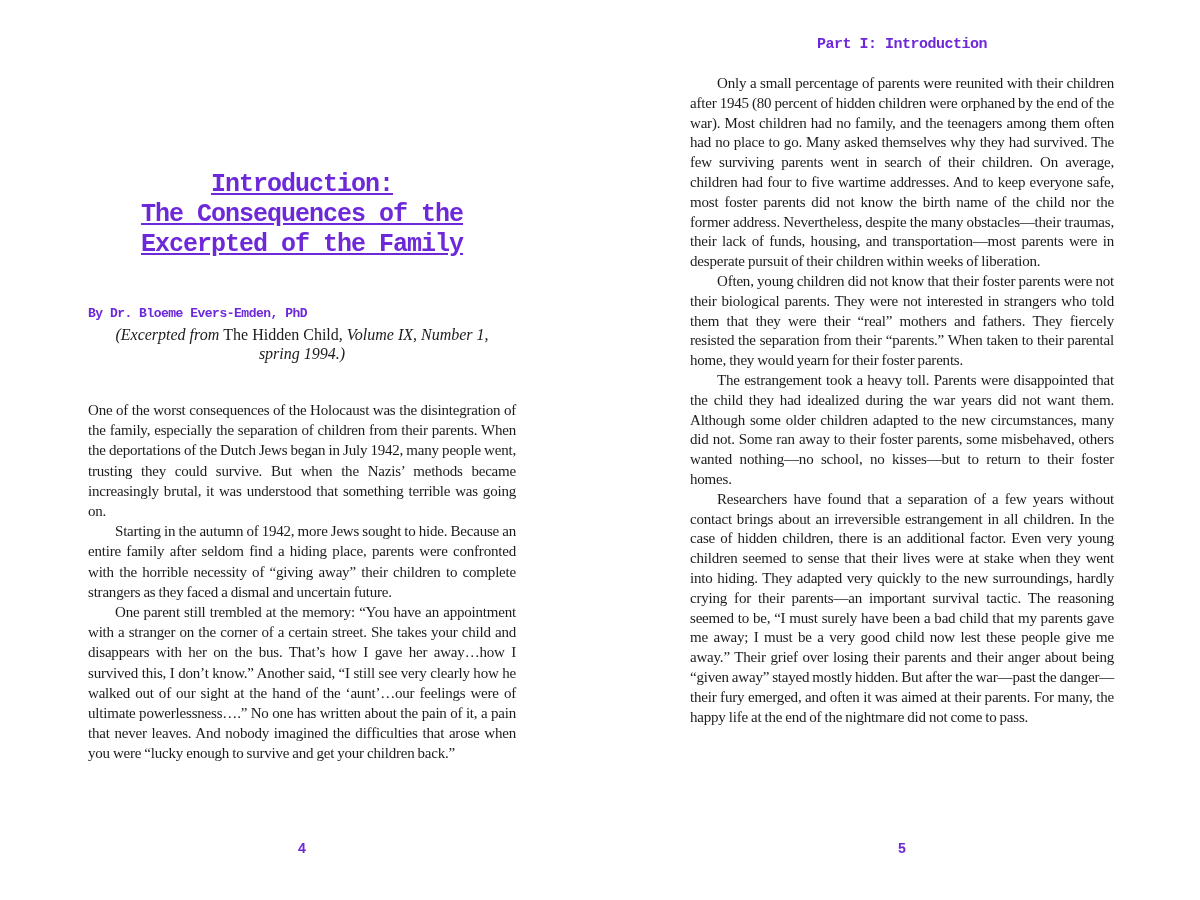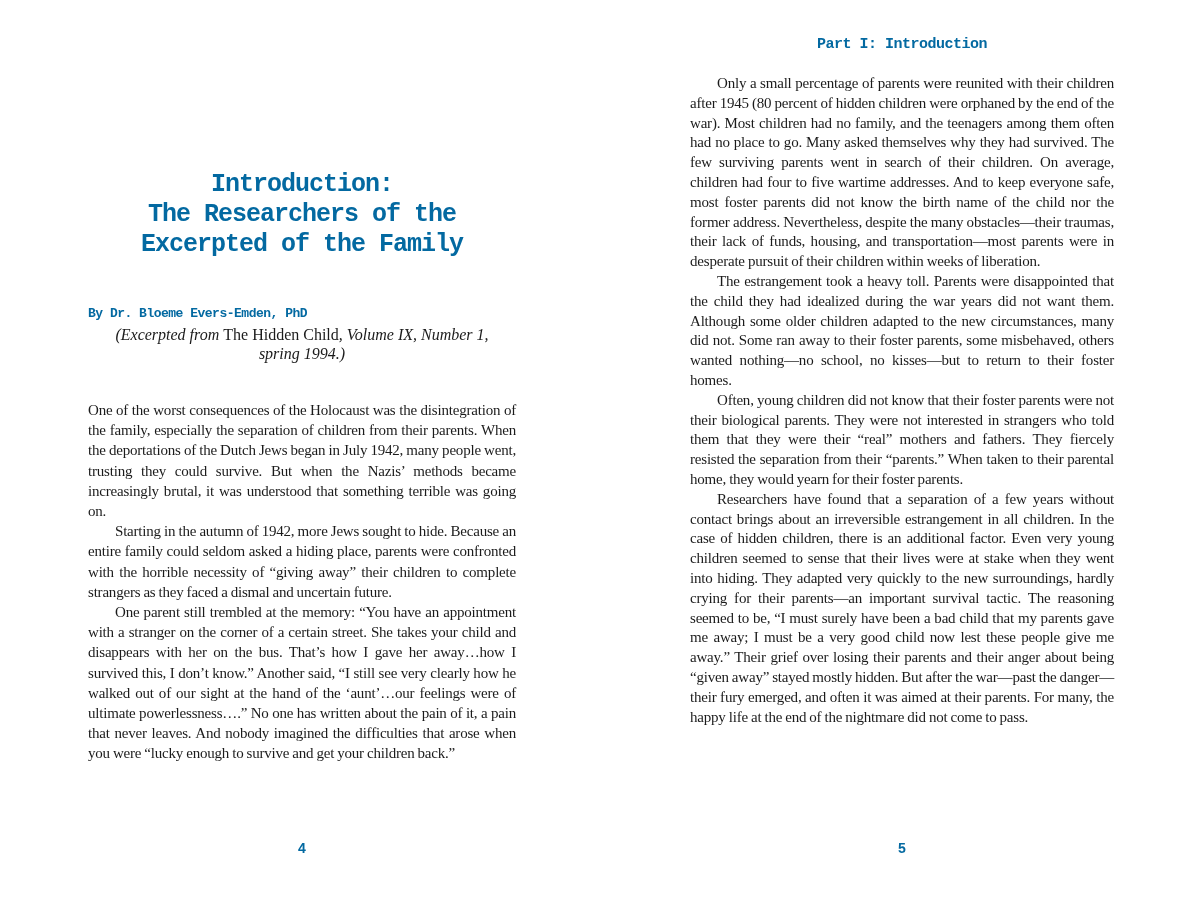--- a/index.html
+++ b/index.html
@@ -17,30 +17,30 @@
     top: 0;
     height: 900px;
   }
   .col-left  { left: 88px;  width: 428px; }
   .col-right { left: 690px; width: 424px; }
 
   
   .tw {
     font-family: "Liberation Mono", "DejaVu Sans Mono", monospace;
     font-weight: 700;
-    color: #0369a1;
+    color: #6d28d9;
   }
   .chapter-title {
     margin-top: 170px;
     text-align: center;
     font-size: 25px;
     line-height: 30px;
     letter-spacing: -1px;
   }
-  .chapter-title span { display: block; }
+  .chapter-title span { display: block; text-decoration: underline; }
   .byline {
     margin-top: 46px;
     text-align: left;
     font-size: 13px;
     letter-spacing: -0.5px;
   }
   .excerpt {
     margin-top: 4px;
     text-align: center;
     font-family: "Liberation Serif", "DejaVu Serif", serif;
@@ -85,46 +85,46 @@
   }
 </style>
 </head>
 <body>
 
 <div class="spread">
 
   <section class="page-col col-left">
     <h1 class="chapter-title tw">
         <span>Introduction:</span>
-        <span>The Researchers of the</span>
+        <span>The Consequences of the</span>
         <span>Excerpted of the Family</span>
       </h1>
 
     <div class="byline tw">By Dr. Bloeme Evers-Emden, PhD</div>
 
     <div class="excerpt">
         <span class="line"><span class="it">(Excerpted from </span><span class="rm">The Hidden Child</span><span class="it">, Volume IX, Number 1,</span></span>
         <span class="line">spring 1994.)</span>
       </div>
 
     <div class="body-text">
       <p class="noindent">One of the worst consequences of the Holocaust was the disintegration of the family, especially the separation of children from their parents. When the deportations of the Dutch Jews began in July 1942, many people went, trusting they could survive. But when the Nazis’ methods became increasingly brutal, it was understood that something terrible was going on.</p>
-      <p>Starting in the autumn of 1942, more Jews sought to hide. Because an entire family could seldom asked a hiding place, parents were confronted with the horrible necessity of “giving away” their children to complete strangers as they faced a dismal and uncertain future.</p>
+      <p>Starting in the autumn of 1942, more Jews sought to hide. Because an entire family after seldom find a hiding place, parents were confronted with the horrible necessity of “giving away” their children to complete strangers as they faced a dismal and uncertain future.</p>
       <p>One parent still trembled at the memory: “You have an appointment with a stranger on the corner of a certain street. She takes your child and disappears with her on the bus. That’s how I gave her away…how I survived this, I don’t know.” Another said, “I still see very clearly how he walked out of our sight at the hand of the ‘aunt’…our feelings were of ultimate powerlessness….” No one has written about the pain of it, a pain that never leaves. And nobody imagined the difficulties that arose when you were “lucky enough to survive and get your children back.”</p>
     </div>
 
     <div class="pagenum tw">4</div>
   </section>
 
   <section class="page-col col-right">
     <div class="running-header tw">Part I: Introduction</div>
 
     <div class="body-text">
       <p>Only a small percentage of parents were reunited with their children after 1945 (80 percent of hidden children were orphaned by the end of the war). Most children had no family, and the teenagers among them often had no place to go. Many asked themselves why they had survived. The few surviving parents went in search of their children. On average, children had four to five wartime addresses. And to keep everyone safe, most foster parents did not know the birth name of the child nor the former address. Nevertheless, despite the many obstacles—their traumas, their lack of funds, housing, and transportation—most parents were in desperate pursuit of their children within weeks of liberation.</p>
+      <p>Often, young children did not know that their foster parents were not their biological parents. They were not interested in strangers who told them that they were their “real” mothers and fathers. They fiercely resisted the separation from their “parents.” When taken to their parental home, they would yearn for their foster parents.</p>
       <p>The estrangement took a heavy toll. Parents were disappointed that the child they had idealized during the war years did not want them. Although some older children adapted to the new circumstances, many did not. Some ran away to their foster parents, some misbehaved, others wanted nothing—no school, no kisses—but to return to their foster homes.</p>
-      <p>Often, young children did not know that their foster parents were not their biological parents. They were not interested in strangers who told them that they were their “real” mothers and fathers. They fiercely resisted the separation from their “parents.” When taken to their parental home, they would yearn for their foster parents.</p>
       <p>Researchers have found that a separation of a few years without contact brings about an irreversible estrangement in all children. In the case of hidden children, there is an additional factor. Even very young children seemed to sense that their lives were at stake when they went into hiding. They adapted very quickly to the new surroundings, hardly crying for their parents—an important survival tactic. The reasoning seemed to be, “I must surely have been a bad child that my parents gave me away; I must be a very good child now lest these people give me away.” Their grief over losing their parents and their anger about being “given away” stayed mostly hidden. But after the war—past the danger—their fury emerged, and often it was aimed at their parents. For many, the happy life at the end of the nightmare did not come to pass.</p>
     </div>
 
     <div class="pagenum tw">5</div>
   </section>
 
 </div>
 
 </body></html>

